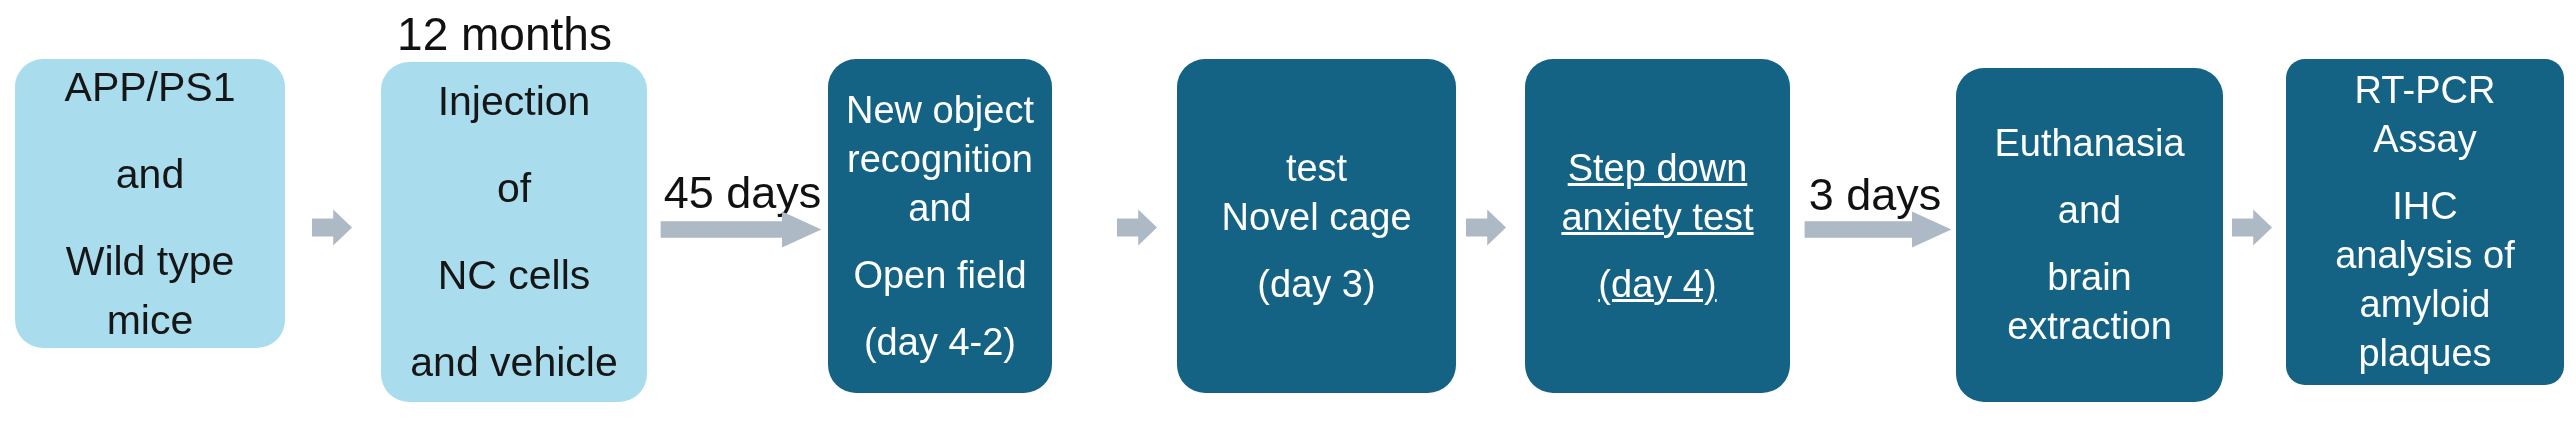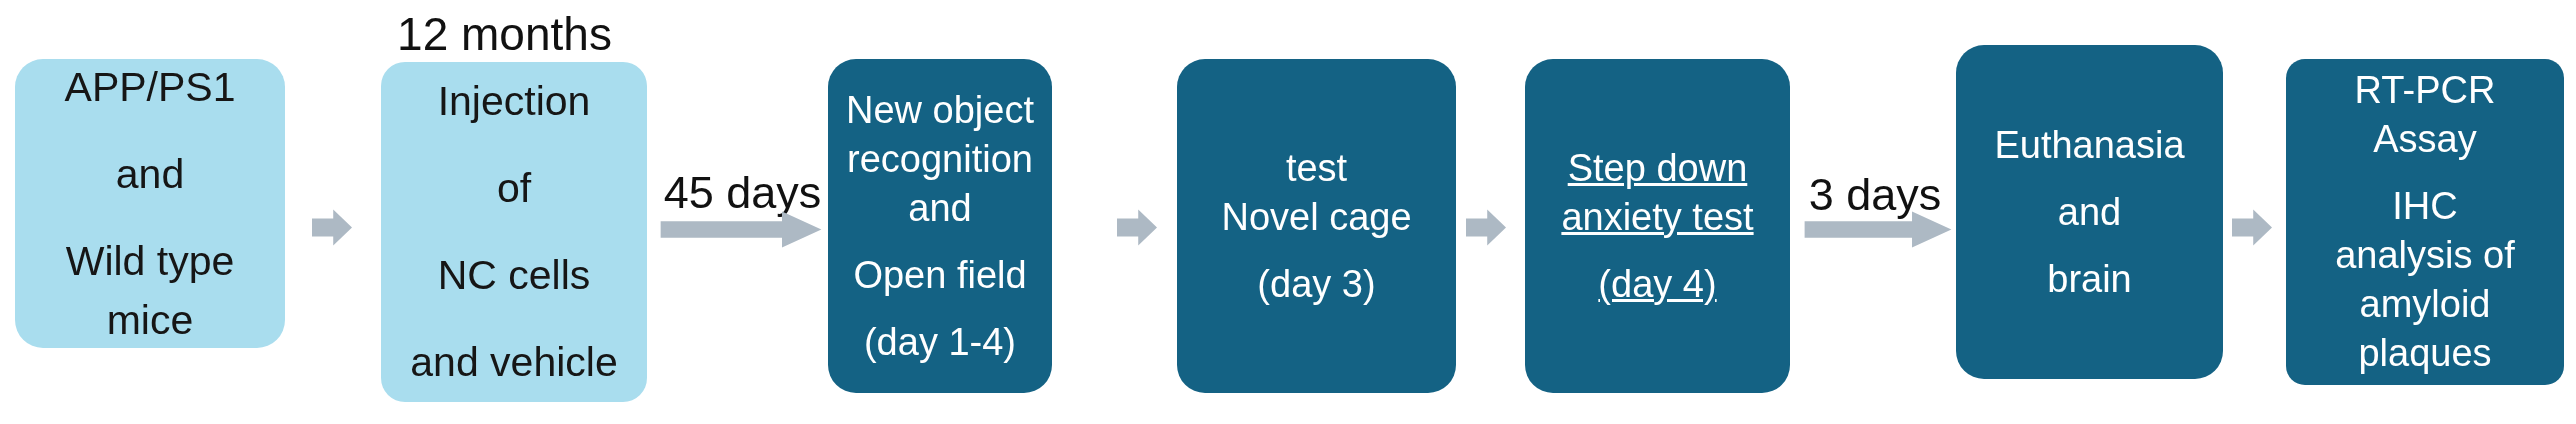--- a/index.html
+++ b/index.html
@@ -59,21 +59,21 @@
       </div>
       <div class="para">
         <div class="line">and</div>
       </div>
       <div class="para">
         <div class="line">Wild type</div>
         <div class="line">mice</div>
       </div>
     </div>
 
-  <div class="node light" style="left:381px;  top:62px; width:266px; height:340px;border-radius:24px;">
+  <div class="node light" style="left:381px;  top:62px; width:266px; height:340px;">
       <div class="para">
         <div class="line">Injection</div>
       </div>
       <div class="para">
         <div class="line">of</div>
       </div>
       <div class="para">
         <div class="line">NC cells</div>
       </div>
       <div class="para">
@@ -84,21 +84,21 @@
   <div class="node dark" style="left:828px; top:59px; width:224px; height:334px;justify-content:center;">
       <div class="para">
         <div class="line">New object</div>
         <div class="line">recognition</div>
         <div class="line">and</div>
       </div>
       <div class="para">
         <div class="line">Open field</div>
       </div>
       <div class="para">
-        <div class="line">(day 1-4)</div>
+        <div class="line">(day 4-2)</div>
       </div>
     </div>
 
   <div class="node dark" style="left:1177px; top:59px; width:279px; height:334px;">
       <div class="para">
         <div class="line">test</div>
         <div class="line">Novel cage</div>
       </div>
       <div class="para">
         <div class="line">(day 3)</div>
@@ -108,29 +108,30 @@
   <div class="node dark" style="left:1525px; top:59px; width:265px; height:334px;text-decoration:underline;">
       <div class="para">
         <div class="line">Step down</div>
         <div class="line">anxiety test</div>
       </div>
       <div class="para">
         <div class="line">(day 4)</div>
       </div>
     </div>
 
-  <div class="node dark" style="left:1956px; top:45px; width:267px; height:334px;">
+  <div class="node dark" style="left:1956px; top:68px; width:267px; height:334px;">
       <div class="para">
         <div class="line">Euthanasia</div>
       </div>
       <div class="para">
         <div class="line">and</div>
       </div>
       <div class="para">
         <div class="line">brain</div>
+        <div class="line">extraction</div>
       </div>
     </div>
 
   <div class="node dark" style="left:2286px; top:59px; width:278px; height:326px;border-radius:19px;">
       <div class="para">
         <div class="line">RT-PCR</div>
         <div class="line">Assay</div>
       </div>
       <div class="para">
         <div class="line">IHC</div>

